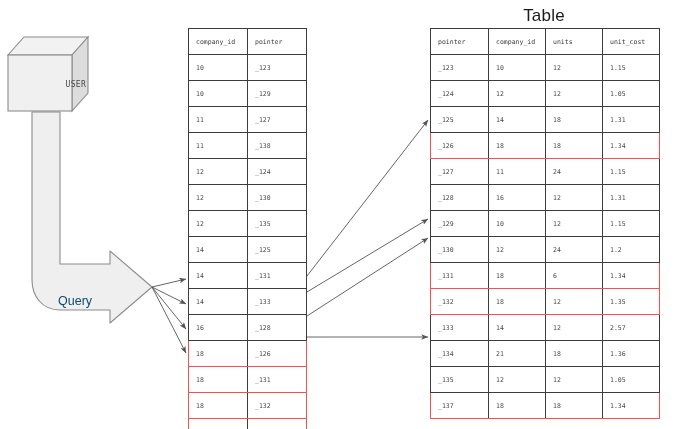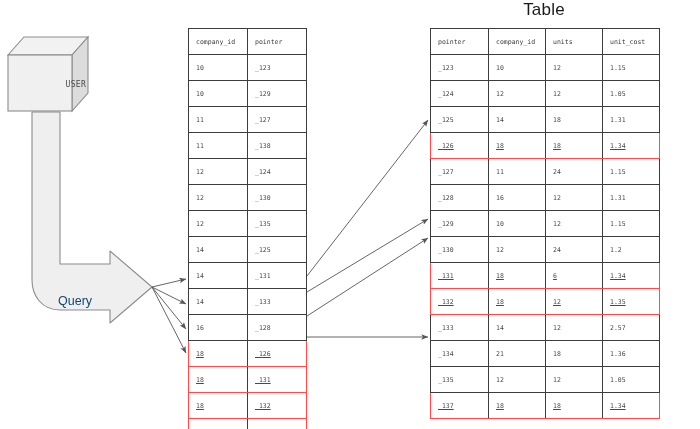--- a/index.html
+++ b/index.html
@@ -25,21 +25,21 @@
   
   .title {
     position: absolute;
     font-size: 17px;
     color: #1a1a1a;
     font-family: "Liberation Sans", sans-serif;
     letter-spacing: 0.2px;
     white-space: nowrap;
   }
   #index-title { left: 185px; top: 6px; width: 122px; text-align: center; margin-top: 30px; }
-  #table-title { left: 428px; top: 0; width: 232px; text-align: center; }
+  #table-title { left: 428px; top: 6px; width: 232px; text-align: center; }
 
   
   .grid {
     position: absolute;
     border-collapse: collapse;
     table-layout: fixed;
     background: #ffffff;
   }
   .grid td {
     border: 1px solid #3c3c3c;
@@ -55,21 +55,20 @@
   }
   .grid td.hdr {
     color: #3a3a3a;
   }
 
   
   .grid tr.hl td {
     border-top: 1.6px solid #fc4c4c;
     border-bottom: 1.6px solid #fc4c4c;
     position: relative;
-    text-decoration: underline;
   }
   .grid tr.hl td:first-child { border-left: 1.6px solid #fc4c4c; }
   .grid tr.hl td:last-child  { border-right: 1.6px solid #fc4c4c; margin-left: 44px; }
 
   #index-grid { left: 188px; top: 28px; width: 118px; }
   #index-grid col.c0 { width: 59px; }
   #index-grid col.c1 { width: 59px; }
 
   #table-grid { left: 430px; top: 28px; width: 229px; }
   #table-grid col.t0 { width: 58px; }

